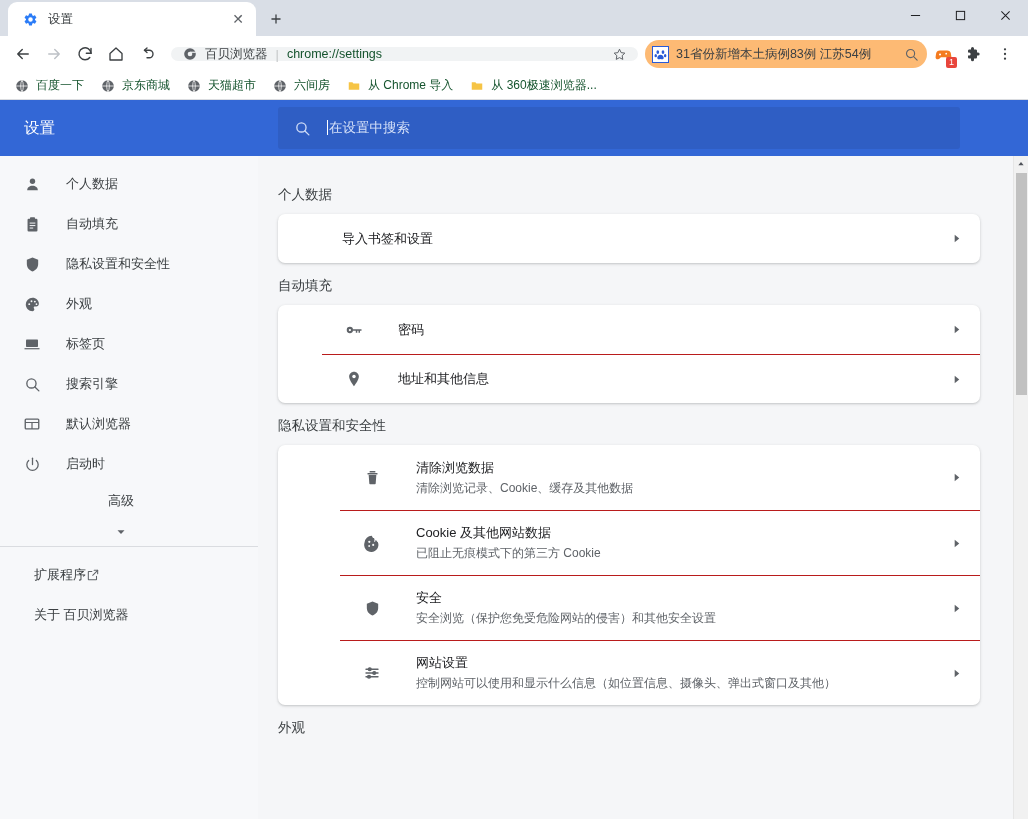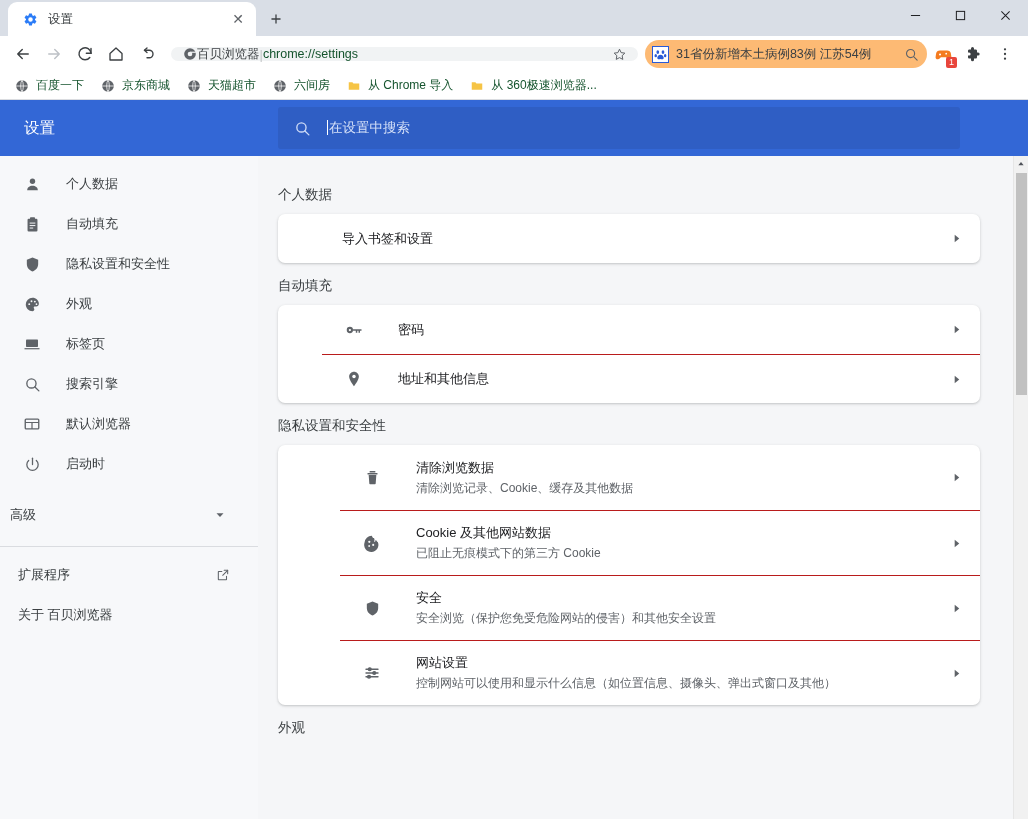--- a/index.html
+++ b/index.html
@@ -81,21 +81,21 @@
 
   .omnibox {
     flex: 1;
     height: 14px;
     background: #f1f3f4;
     border-radius: 14px;
     display: flex;
     align-items: center;
     padding: 0 10px 0 12px;
     margin: 0 6px 0 8px;
-    gap: 0;
+    gap: 8px;
     min-width: 0;
   }
   .omni-brand {
     font-size: 12.5px; color: #3c4043; white-space: nowrap;
   }
   .omni-sep { color: #c4c7c9; font-size: 13px; }
   .omni-url {
     flex: 1; font-size: 12.5px; color: #14532d;
     white-space: nowrap; overflow: hidden; text-overflow: ellipsis;
   }
@@ -223,37 +223,38 @@
     color: #3c4043;
     border-radius: 0 20px 20px 0;
   }
   .nav-ico { width: 20px; height: 20px; flex: 0 0 20px; display:flex; align-items:center; justify-content:center; color:#5f6368;}
   .nav-label { font-size: 13px; }
 
   .nav-adv {
     height: 46px;
     display: flex;
     align-items: center;
-    padding-left: 10px;
+    padding-left: 16px;
     padding-right: 32px;
     margin-top: 8px;
     justify-content: space-between;
+    flex-direction: column;
   }
   .nav-divider {
     height: 1px;
     background: #dadce0;
     margin: 8px 0 8px 0;
   }
   .nav-foot {
     height: 40px;
     display: flex;
     align-items: center;
-    padding-left: 18px;
+    padding-left: 34px;
     padding-right: 28px;
-    justify-content: space-between;
+    justify-content: flex-start;
     font-size: 13px;
   }
 
   
   .content {
     flex: 1;
     padding: 0 0 0 0;
     overflow: hidden;
     position: relative;
   }

